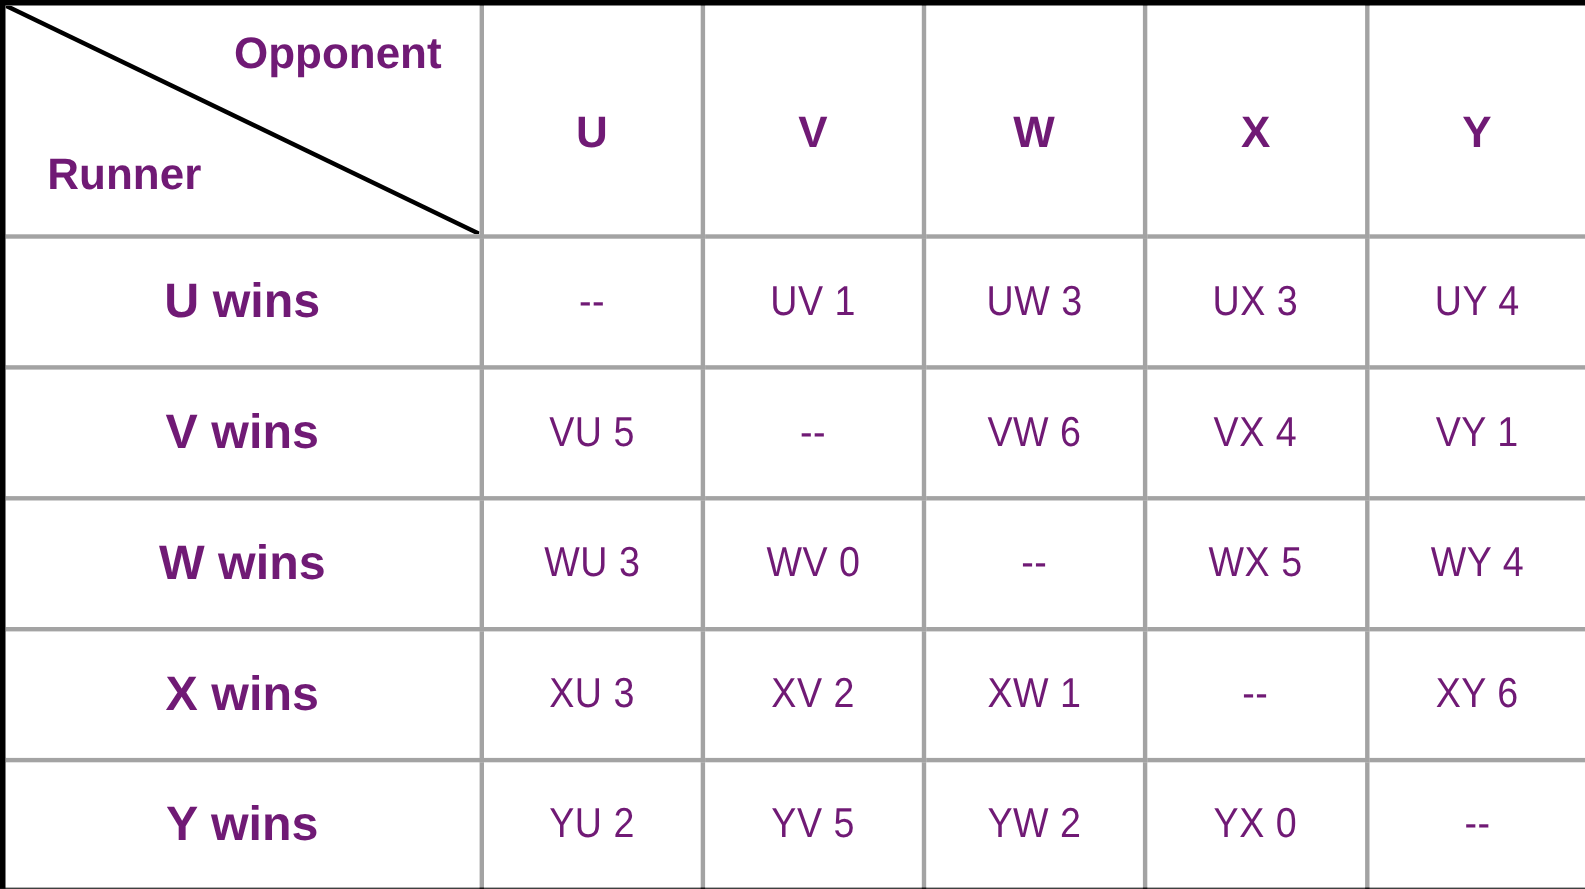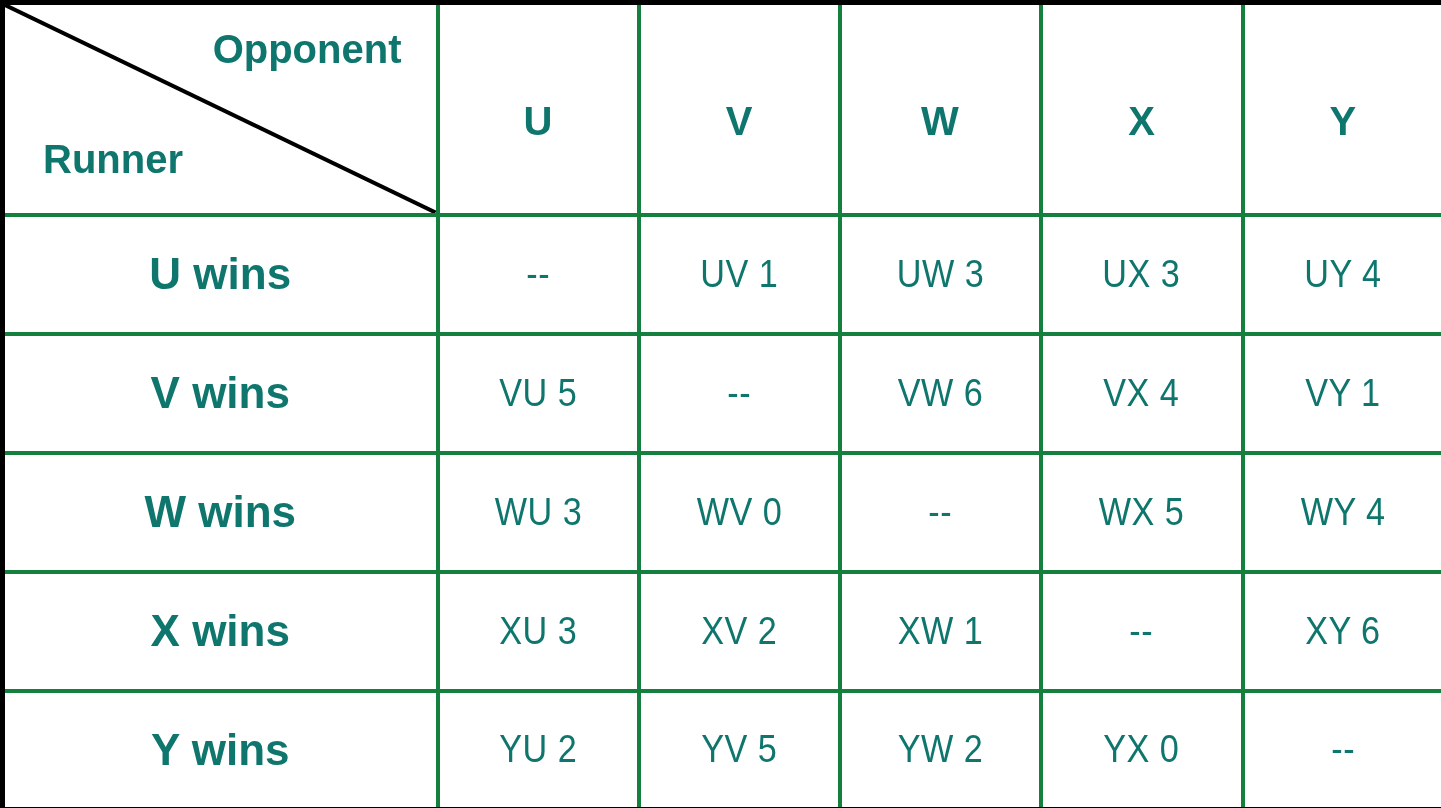--- a/index.html
+++ b/index.html
@@ -10,24 +10,24 @@
     font-family: "Liberation Sans", sans-serif;
   }
   table.grid {
     width: 1441px; height: 808px;
     border-collapse: collapse;
     table-layout: fixed;
     background: #ffffff;
     border: 5px solid #000000;
   }
   table.grid th, table.grid td {
-    border: 4px solid #15803d;
+    border: 4px solid #a3a3a3;
     text-align: center;
     vertical-align: middle;
-    color: #0f766e;
+    color: #701a75;
     overflow: hidden;
   }
   
   tr.header-row { height: 212px; }
   tr.data-row   { height: 119px; }
 
   th.col-head {
     font-size: 40px;
     font-weight: 700;
     vertical-align: top;

